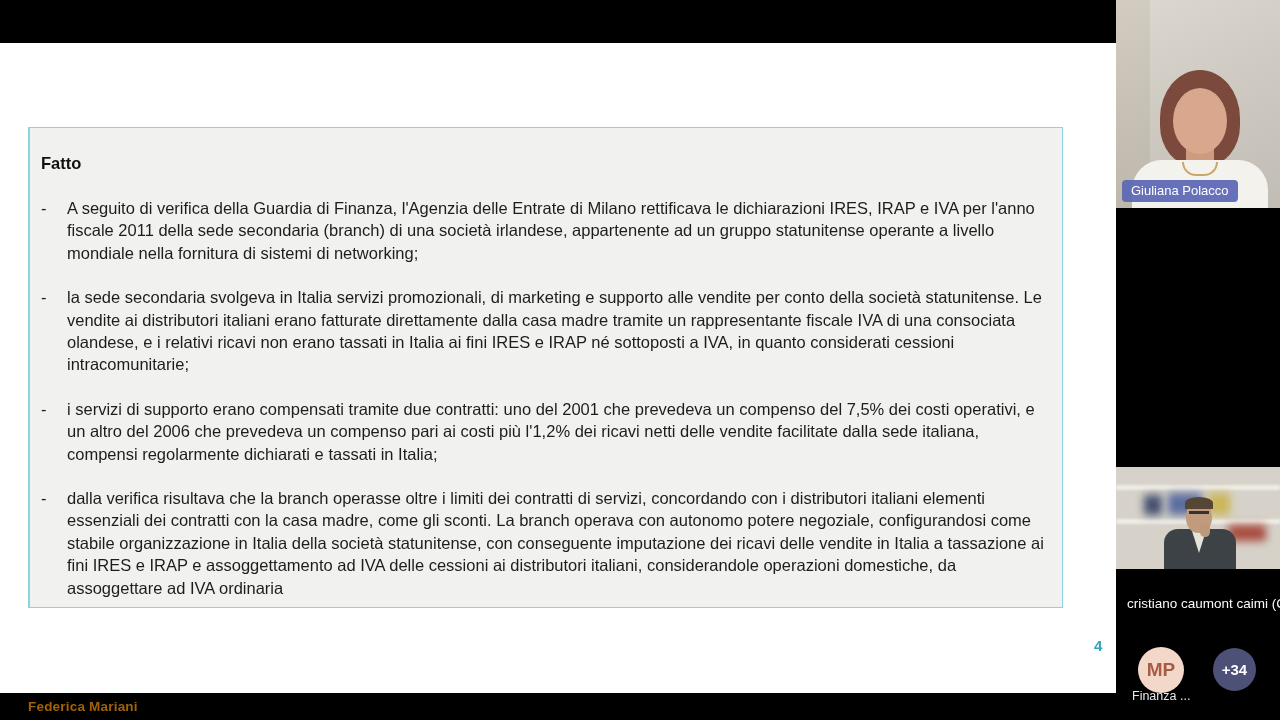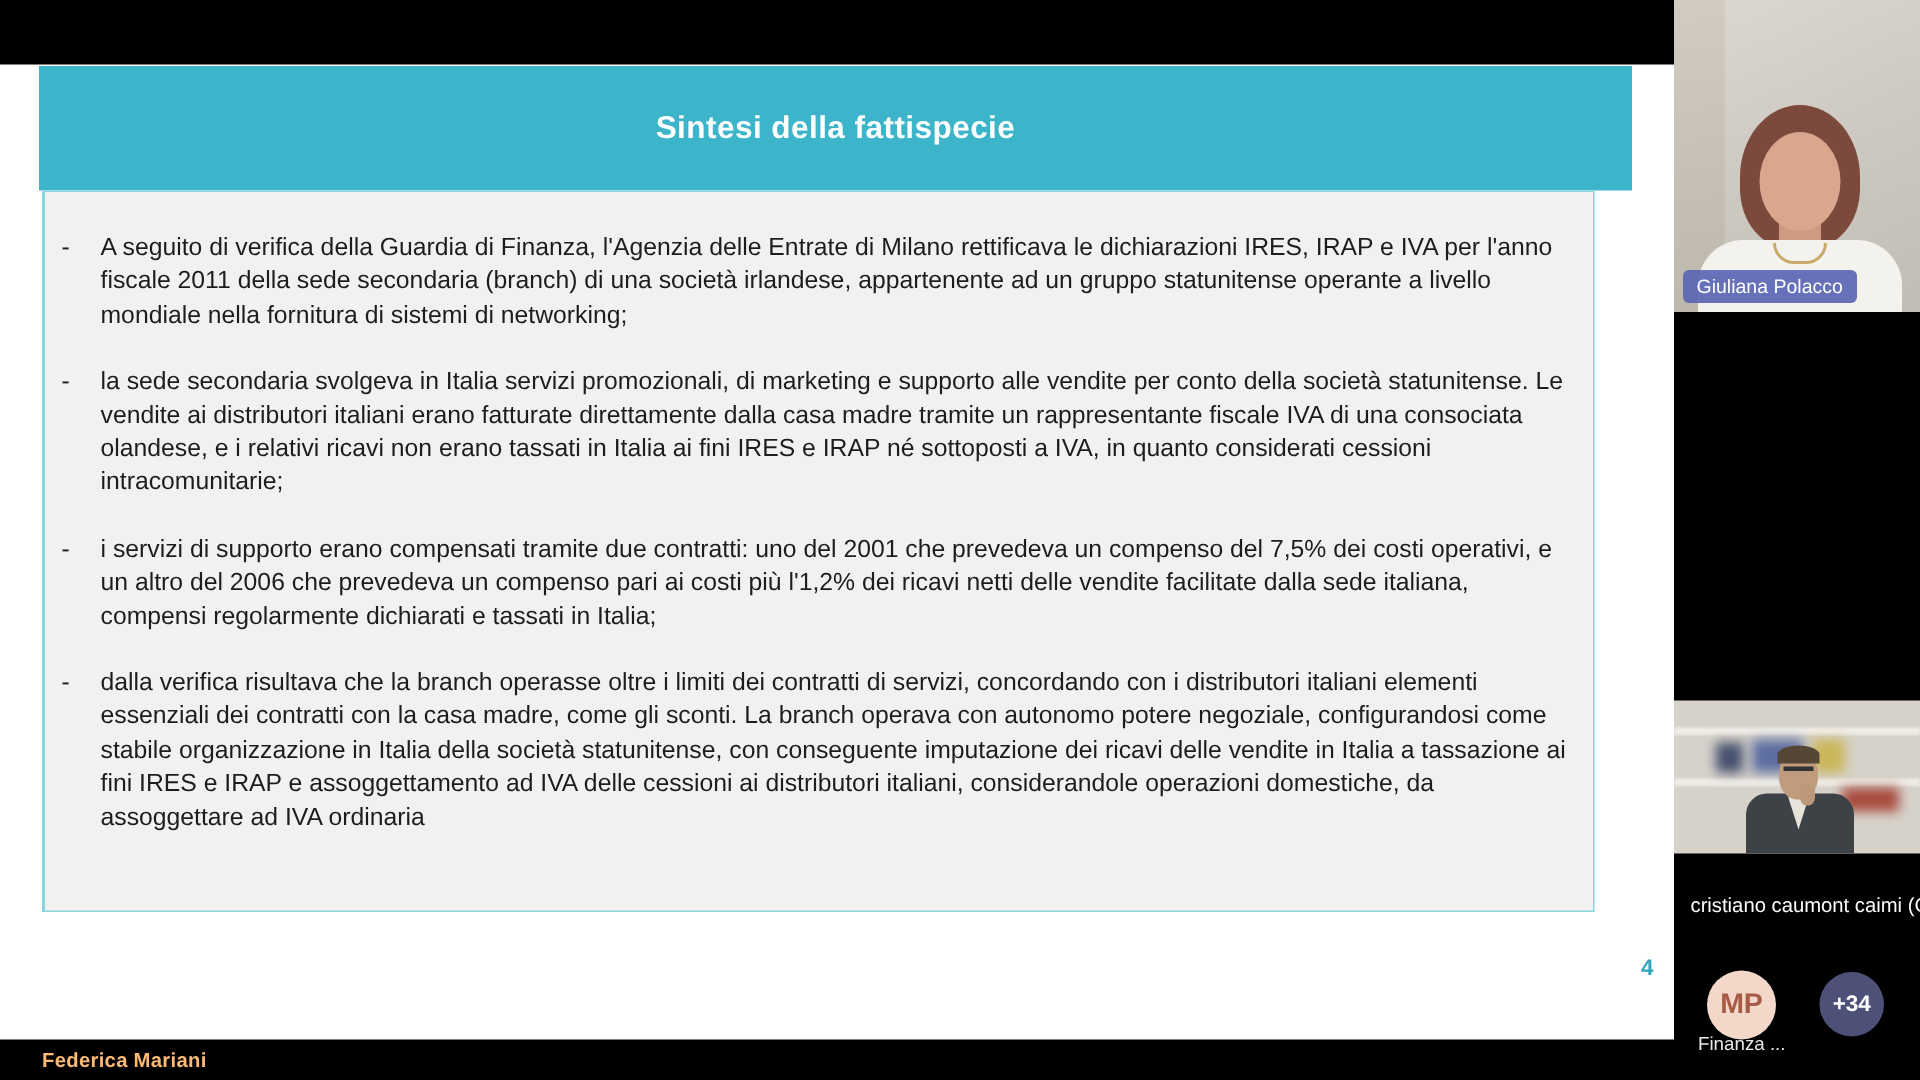--- a/index.html
+++ b/index.html
@@ -29,21 +29,21 @@
   }
   .heading { font-weight: 700; font-size: 16.5px; color: #111; margin: 0 0 24px 0; }
   .bullet { display: flex; margin: 0 0 22px 0; font-size: 16.5px; color: #1d1d1d; line-height: 22.4px; }
   .bullet .dash { flex: 0 0 26px; width: 26px; }
   .bullet .btext { flex: 1 1 auto; }
   .page-number { position: absolute; left: 1094px; top: 637px; color: #2FA4BA; font-size: 15px; font-weight: 600; }
   .bottom-bar {
     position: absolute; left: 0; bottom: 0; width: 1116px; height: 27px; background: #000;
     display: flex; align-items: center; padding-left: 28px;
   }
-  .speaker-name { color: #fdba74; font-size: 13.5px; font-weight: 700; letter-spacing: 0.2px; }
+  .speaker-name { color: #a16207; font-size: 13.5px; font-weight: 700; letter-spacing: 0.2px; }
 
   
   .sidebar { position: relative; width: 164px; height: 720px; background: #000; flex: 0 0 164px; }
   .tile { position: absolute; left: 0; width: 164px; overflow: hidden; padding-left: 36px; }
 
   
   .tile1 { top: 0; height: 208px; background: linear-gradient(155deg, #ded9d0 0%, #cfcac2 45%, #c1bdb5 100%); }
   .t1-column { position: absolute; left: 0; top: 0; width: 34px; height: 208px; background: linear-gradient(#cdc6ba, #b9b2a6); opacity: .7; }
   .t1-hair { position: absolute; left: 44px; top: 70px; width: 80px; height: 96px; border-radius: 50% 50% 42% 42%; background: #7b4a3c; }
   .t1-face { position: absolute; left: 57px; top: 88px; width: 54px; height: 66px; border-radius: 50%; background: #d9a78e; }
@@ -104,25 +104,23 @@
   }
 </style>
 </head>
 <body>
 
 <div class="screen">
 
   <div class="main">
     <div class="top-bar"></div>
 
-    <div class="banner">
-      <h1 class="title">Sintesi della fattispecie</h1>
-    </div>
 
     <div class="content-box">
+      <p class="heading">Fatto</p>
 
       <div class="bullet">
         <span class="dash">-</span>
         <span class="btext">A seguito di verifica della Guardia di Finanza, l'Agenzia delle Entrate di Milano rettificava le dichiarazioni IRES, IRAP e IVA per l'anno fiscale 2011 della sede secondaria (branch) di una società irlandese, appartenente ad un gruppo statunitense operante a livello mondiale nella fornitura di sistemi di networking;</span>
       </div>
       <div class="bullet">
         <span class="dash">-</span>
         <span class="btext">la sede secondaria svolgeva in Italia servizi promozionali, di marketing e supporto alle vendite per conto della società statunitense. Le vendite ai distributori italiani erano fatturate direttamente dalla casa madre tramite un rappresentante fiscale IVA di una consociata olandese, e i relativi ricavi non erano tassati in Italia ai fini IRES e IRAP né sottoposti a IVA, in quanto considerati cessioni intracomunitarie;</span>
       </div>
       <div class="bullet">

